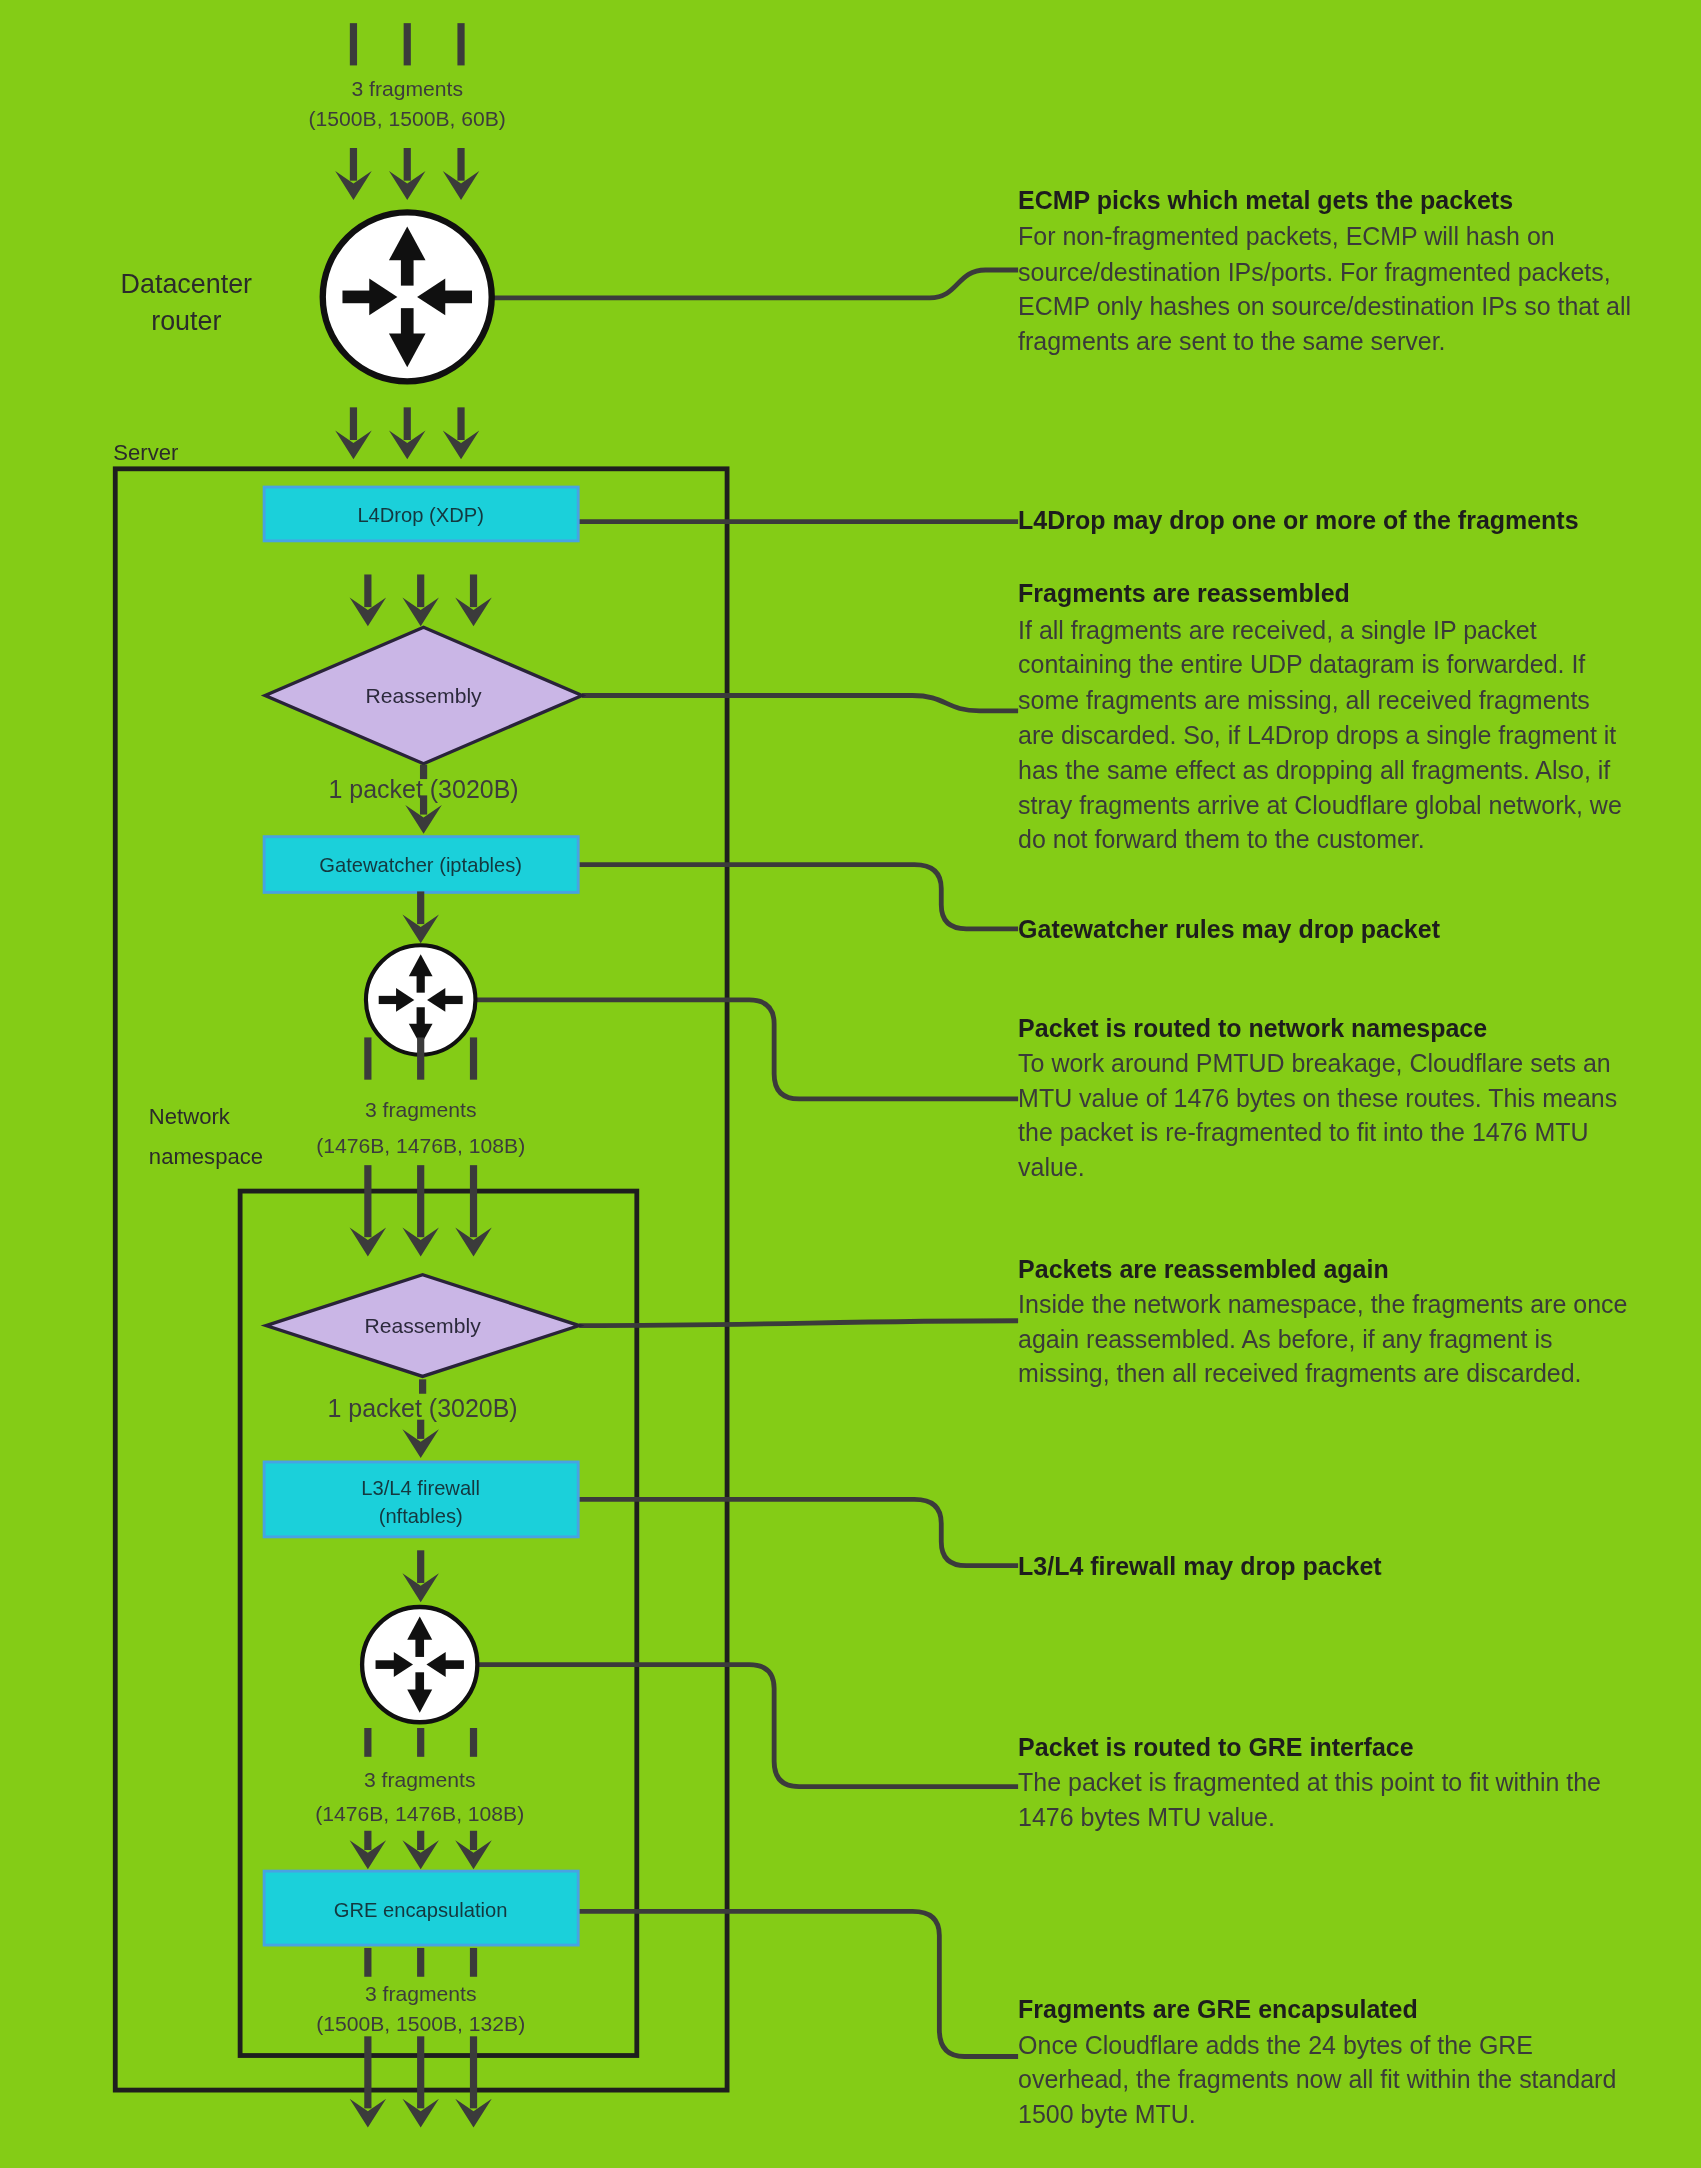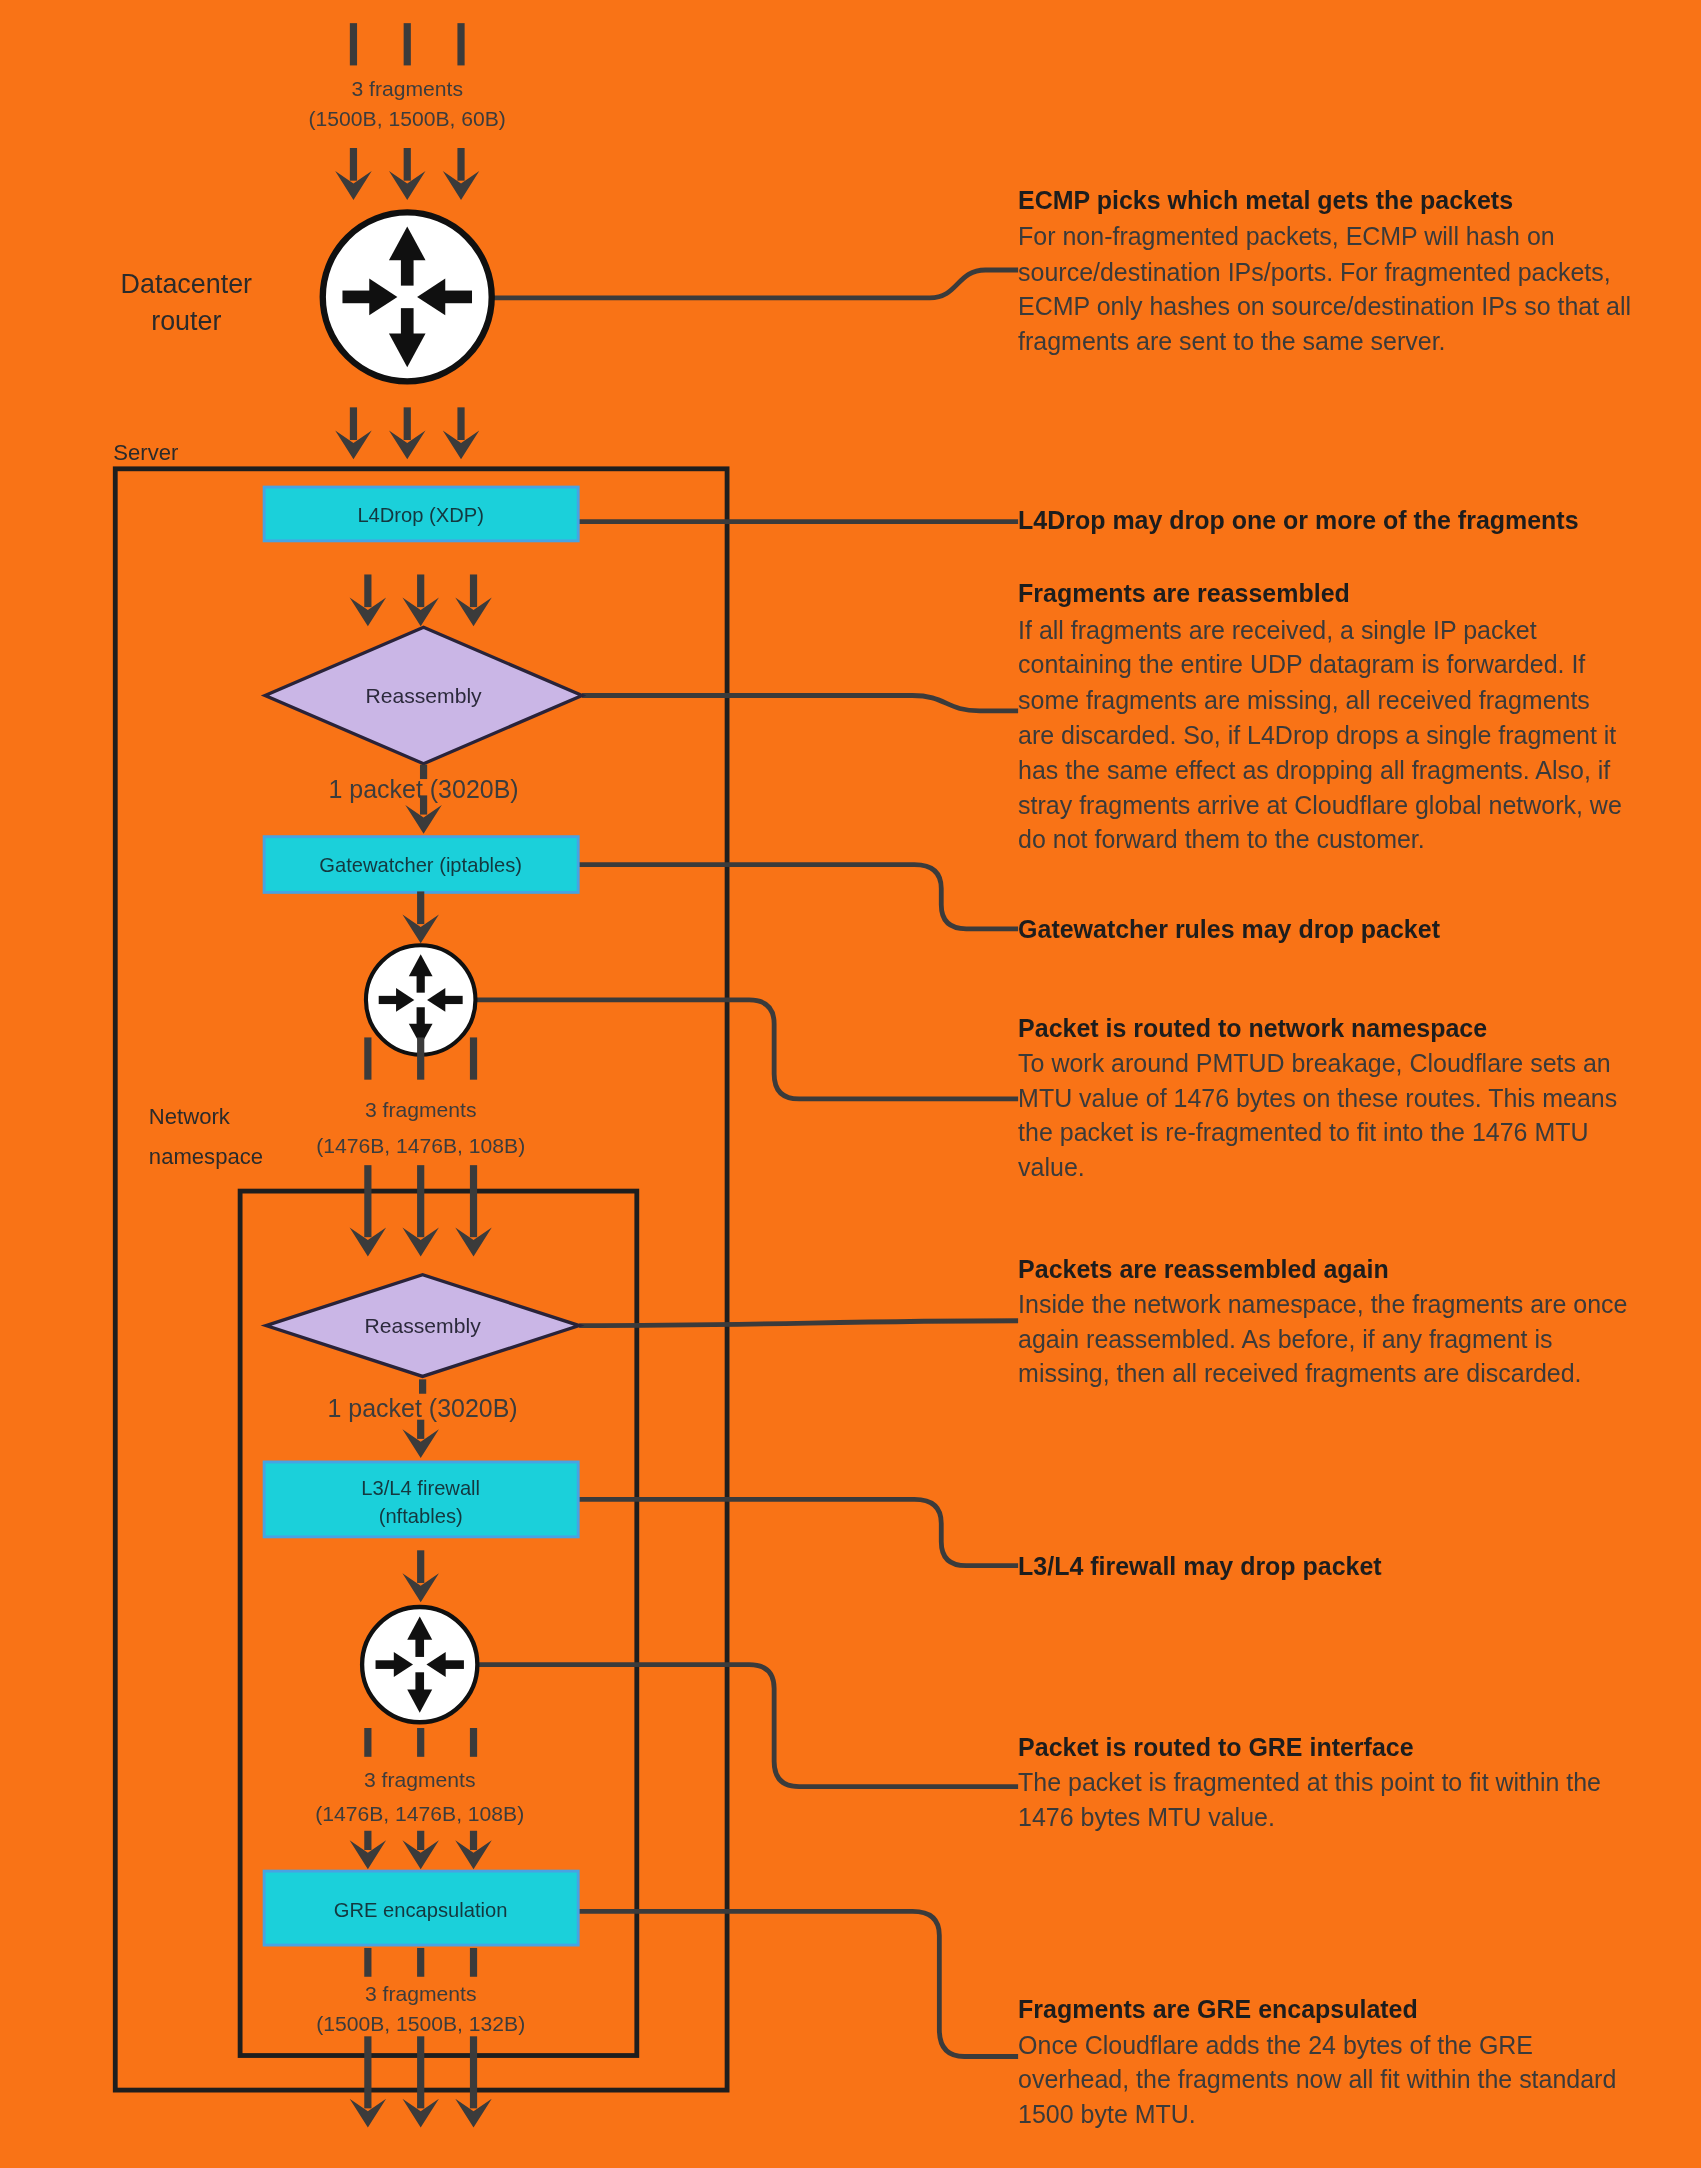--- a/index.html
+++ b/index.html
@@ -2,21 +2,21 @@
 <html style="--node-fill: #1bd0da; --node-border: #47a3e3; --decision-fill: #cab6e6; --decision-border: #292339; --line: #3b3b3b; --frame: #1e1e1e; --text-heading: #1d1d1d; --text-body: #3a3a3a;"><head>
 <meta charset="utf-8">
 <style>
   :root{
     --node-fill:#1bd0da; --node-border:#47a3e3;
     --decision-fill:#cab6e6; --decision-border:#292339;
     --line:#3b3b3b; --frame:#1e1e1e;
     --text-heading:#1d1d1d; --text-body:#3a3a3a;
   }
   html,body{margin:0;padding:0;background:#ffffff;}
-  .stage{width:1701px;height:2168px;position:relative;background:#f97316;}
+  .stage{width:1701px;height:2168px;position:relative;background:#84cc16;}
   svg{display:block;}
   text{font-family:"Liberation Sans", sans-serif;}
   .node{fill:var(--node-fill);stroke:var(--node-border);stroke-width:3;}
   .decision{fill:var(--decision-fill);stroke:var(--decision-border);stroke-width:3.5;}
   .frame{fill:none;stroke:var(--frame);stroke-width:5;}
   .connector{fill:none;stroke:var(--line);stroke-width:5;}
   .shaft{stroke:var(--line);stroke-width:7.5;fill:none;}
   .head{fill:var(--line);stroke:none;}
   .router-circle{fill:#ffffff;stroke:#101010;stroke-width:4.5;}
   .ricon{fill:#101010;stroke:none;}

